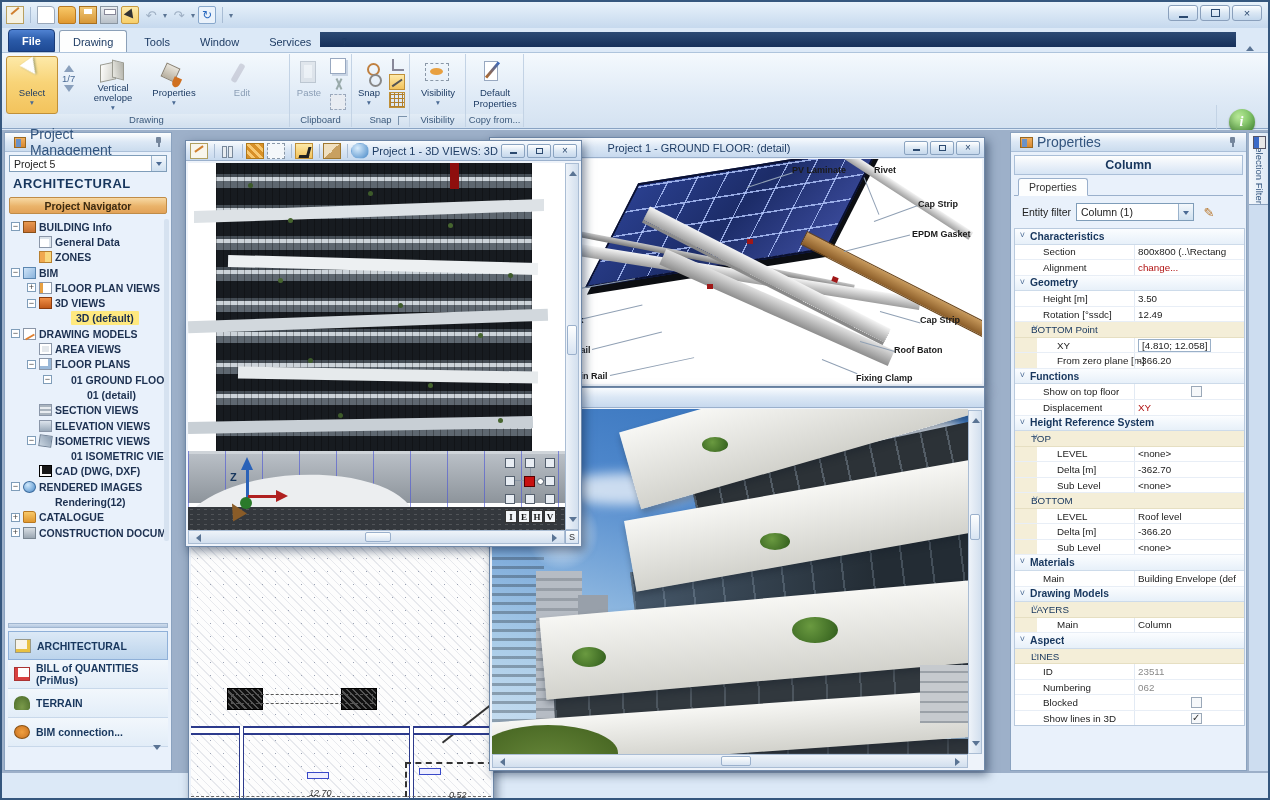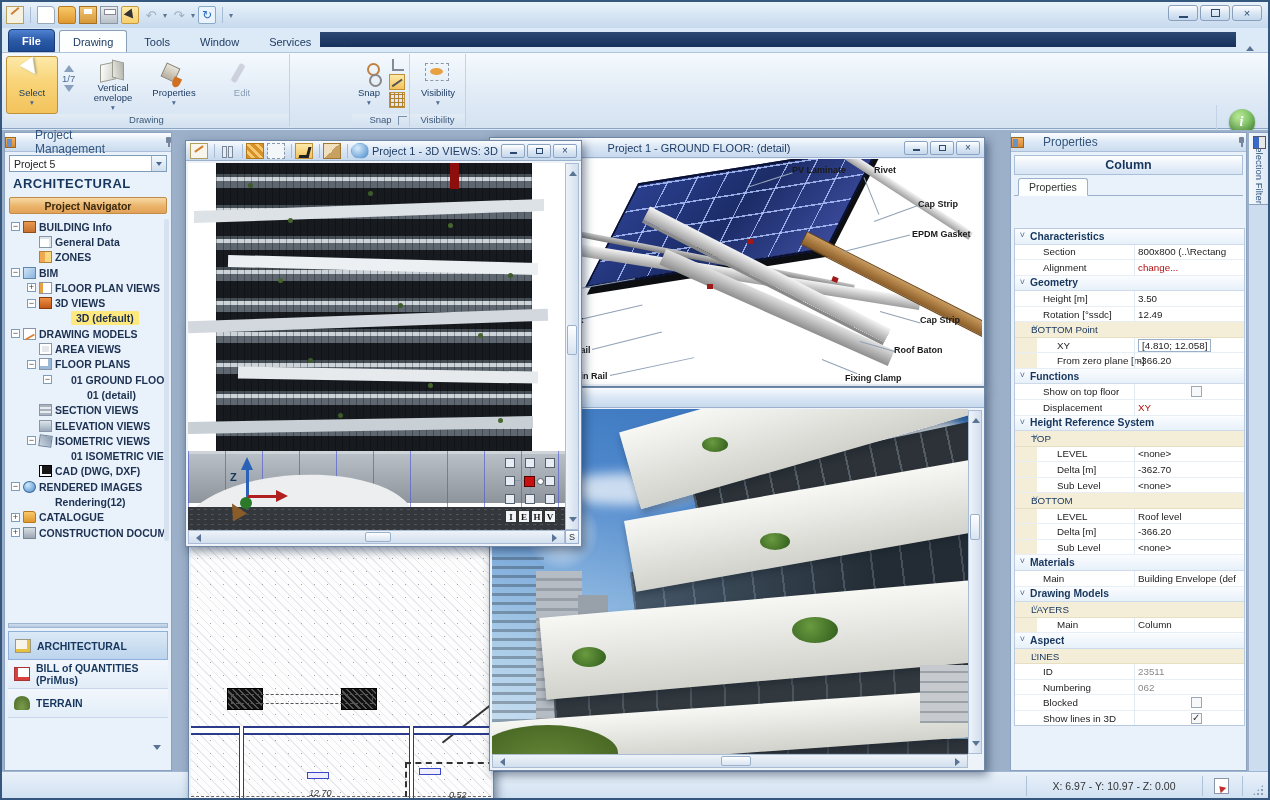--- a/index.html
+++ b/index.html
@@ -80,21 +80,21 @@
   .launcher{position:absolute;right:2px;bottom:2px;width:9px;height:9px;border-left:1px solid #7a92ac;border-top:1px solid #7a92ac}
   .helpcol{position:absolute;right:2px;top:52px;width:50px;height:73px;border-left:1px solid #c3d3e5;display:flex;flex-direction:column;align-items:center;gap:8px;padding-top:4px}
   .circ{width:26px;height:26px;border-radius:50%;display:flex;align-items:center;justify-content:center;color:#fff;font-weight:bold;font-size:14px;box-shadow:inset 0 -6px 8px rgba(0,0,0,.25),0 1px 2px rgba(0,0,0,.3)}
   .circ.info{background:radial-gradient(circle at 35% 30%,#b8e898,#4faa3c);font-style:italic;font-family:"Liberation Serif",serif}
   .circ.help{background:radial-gradient(circle at 35% 30%,#9ab0e8,#4a62b8)}
   .collapsearrow{position:absolute;right:14px;top:40px;width:0;height:0;border:4px solid transparent;border-bottom:5px solid #5a7494}
   
   .main{position:absolute;left:0;top:128px;width:100%;height:643px;background:#9db0c9}
   
   .lpanel{position:absolute;left:2px;top:2px;width:168px;height:639px;background:#e9f1fb;border:1px solid #8aa2bf}
-  .phead{height:19px;display:flex;align-items:center;padding:0 0;gap:19px;font-size:12px;color:#33557e;
+  .phead{height:19px;display:flex;align-items:center;padding:0 9px;gap:4px;font-size:14px;color:#33557e;
     background:linear-gradient(#fdfefe,#dcE8f5 50%,#cbdcee);border-bottom:1px solid #aabfd8}
   .phicon{width:13px;height:11px;background:linear-gradient(#f0b060,#d88830);border:1px solid #9a6820;position:relative}
   .phicon::after{content:"";position:absolute;left:1px;top:1px;width:5px;height:8px;background:#6a92c8}
   .phead .sp{flex:1}
   .pin{position:relative;width:9px;height:12px}
   .pin::before{content:"";position:absolute;left:2px;top:1px;width:5px;height:6px;background:#75869c;border-radius:1px}
   .pin::after{content:"";position:absolute;left:4px;top:7px;width:2px;height:4px;background:#75869c}
   .combo{position:absolute;left:4px;top:22px;width:158px;height:17px;background:#fff;border:1px solid #7f9db9;
     font-size:10.5px;color:#222;display:flex;align-items:center;padding-left:4px}
   .combo .arr{position:absolute;right:0;top:0;width:15px;height:15px;background:linear-gradient(#f4f8fc,#cfe0f0);border-left:1px solid #9ab2cc;display:flex;align-items:center;justify-content:center}
@@ -235,21 +235,21 @@
   .anns span:nth-of-type(1){left:300px;top:6px}
   .anns span:nth-of-type(2){left:382px;top:6px}
   .anns span:nth-of-type(3){left:426px;top:40px}
   .anns span:nth-of-type(4){left:420px;top:70px}
   .anns span:nth-of-type(5){left:8px;top:126px}
   .anns span:nth-of-type(6){left:34px;top:156px}
   .anns span:nth-of-type(7){left:54px;top:186px}
   .anns span:nth-of-type(8){left:76px;top:212px}
   .anns span:nth-of-type(9){left:428px;top:156px}
   .anns span:nth-of-type(10){left:402px;top:186px}
-  .anns span:nth-of-type(11){left:353px;top:214px}
+  .anns span:nth-of-type(11){left:364px;top:214px}
   .ld{position:absolute;height:1px;background:#90a0b4;transform-origin:left center}
   .ld1{left:255px;top:28px;width:48px;transform:rotate(-18deg)}
   .ld2{left:372px;top:18px;width:40px;transform:rotate(68deg)}
   .ld3{left:382px;top:62px;width:46px;transform:rotate(-20deg)}
   .ld4{left:352px;top:92px;width:68px;transform:rotate(-14deg)}
   .ld5{left:82px;top:130px;width:62px;transform:rotate(-10deg)}
   .ld6{left:88px;top:160px;width:64px;transform:rotate(-13deg)}
   .ld7{left:100px;top:190px;width:72px;transform:rotate(-14deg)}
   .ld8{left:118px;top:216px;width:86px;transform:rotate(-12deg)}
   .ld9{left:388px;top:152px;width:42px;transform:rotate(16deg)}
@@ -445,20 +445,34 @@
       </div>
       <div class="bigbtn disabled" style="left:216px;width:44px">
         <span class="bic">
             <span class="ic-edit"></span>
           </span>
         <span>Edit</span>
       </div>
       <div class="rglabel">Drawing</div>
     </div>
 
+    <div class="rgroup" style="left:288px;width:62px">
+      <div class="bigbtn disabled" style="left:1px;width:36px">
+        <span class="bic">
+            <span class="ic-paste"></span>
+          </span>
+        <span>Paste</span>
+      </div>
+      <div class="smallcol" style="left:40px;top:4px">
+        <span class="sic16 ic-copy"></span>
+        <span class="sic16 ic-cut"></span>
+        <span class="sic16 ic-pspec"></span>
+      </div>
+      <div class="rglabel">Clipboard</div>
+    </div>
 
     <div class="rgroup" style="left:350px;width:58px">
       <div class="bigbtn" style="left:0px;width:34px">
         <span class="bic">
             <span class="ic-snap"></span>
           </span>
         <span>Snap</span>
         <span class="dd">▾</span>
       </div>
       <div class="smallcol" style="left:37px;top:2px">
@@ -474,20 +488,29 @@
       <div class="bigbtn" style="left:2px">
         <span class="bic">
             <span class="ic-vis"></span>
           </span>
         <span>Visibility</span>
         <span class="dd">▾</span>
       </div>
       <div class="rglabel">Visibility</div>
     </div>
 
+    <div class="rgroup" style="left:464px;width:58px">
+      <div class="bigbtn" style="left:3px">
+        <span class="bic">
+            <span class="ic-defprop"></span>
+          </span>
+        <span>Default Properties</span>
+      </div>
+      <div class="rglabel">Copy from...</div>
+    </div>
 
     <div class="helpcol">
       <span class="circ info">i</span>
       <span class="circ help">?</span>
     </div>
   </div>
   <span class="collapsearrow"></span>
 
   <div class="main">
 
@@ -646,20 +669,24 @@
           <div class="bni">
             <span class="bicon boq-icon"></span>
             <span>BILL of QUANTITIES (PriMus)</span>
           </div>
 
           <div class="bni">
             <span class="bicon terrain-icon"></span>
             <span>TERRAIN</span>
           </div>
 
+          <div class="bni">
+            <span class="bicon bim-connection-icon"></span>
+            <span>BIM connection...</span>
+          </div>
         </div>
       <span class="bnavchev"></span>
     </div>
 
     <div class="w" id="wplan">
       <div class="wt">
           <span class="wtitle"></span>
         </div>
       <div class="cplan">
         <div class="pcol pc1"></div>
@@ -868,20 +895,30 @@
     <div class="ppanel">
       <div class="phead">
         <span class="phicon"></span>
         <span>Properties</span>
         <span class="sp"></span>
         <span class="pin"></span>
       </div>
       <div class="ptitle">Column</div>
       <div class="ptab">Properties</div>
       <div class="ptabstrip"></div>
+      <div class="efrow">
+        <span>Entity filter</span>
+        <span class="efcombo">
+          <span>Column (1)</span>
+          <span class="arr">
+              <span class="ctri"></span>
+            </span>
+        </span>
+        <span class="efedit">✎</span>
+      </div>
       <div class="pgrid">
 
           <div class="pr g">
             <span class="chev">˅</span>
             <span class="lbl">Characteristics</span>
             <span class="pv"></span>
 
           </div>
 
           <div class="pr r">
@@ -1118,22 +1155,14 @@
         </div>
 
         <div class="stab">
           <span class="sticon selection-filter-icon"></span>
           <span class="stbadge"></span>
           <span class="stlbl">Selection Filter</span>
         </div>
       </div>
   </div>
 
-  <div class="statusbar">
-    <span class="sseg" style="left:1024px"></span>
-    <span class="scoords">X: 6.97 - Y: 10.97 - Z: 0.00</span>
-    <span class="sseg" style="left:1200px"></span>
-    <span class="sic"></span>
-    <span class="sseg" style="left:1240px"></span>
-    <span class="grip"></span>
-  </div>
 
 </div>
 
 </body></html>

